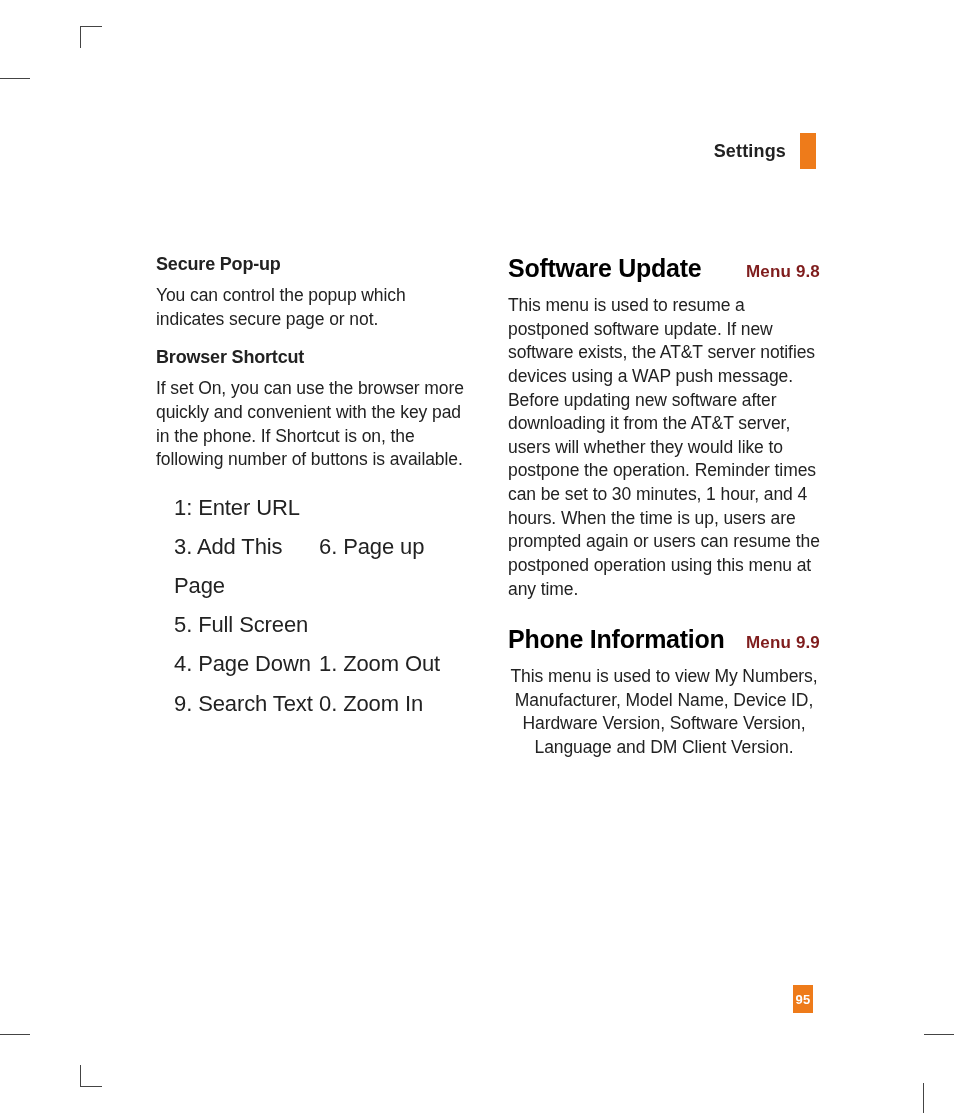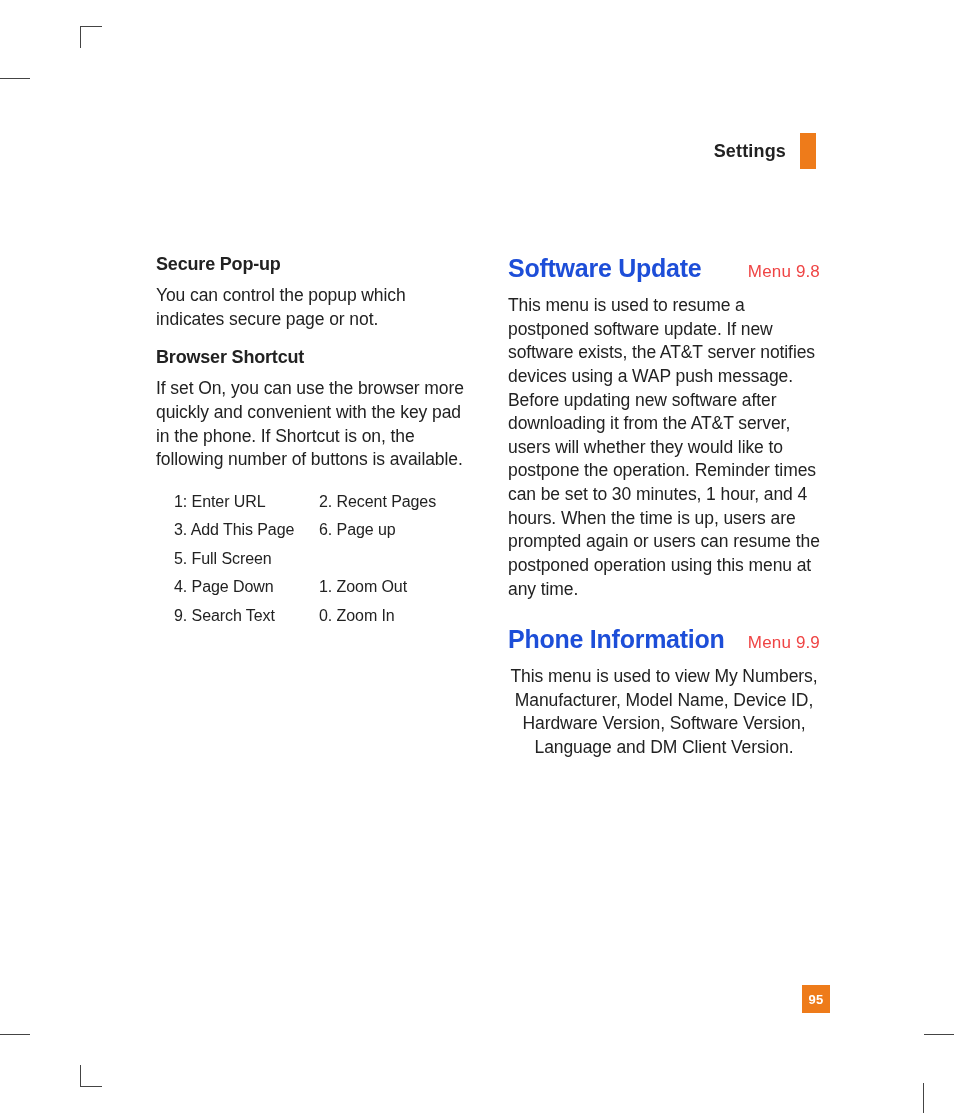--- a/index.html
+++ b/index.html
@@ -61,58 +61,58 @@
     .body-p {
       font-size: 17.5px;
       line-height: 1.35;
       margin-bottom: 16px;
       font-stretch: condensed;
       letter-spacing: -0.005em;
       font-weight: 300;
     }
     .shortcut-list {
       padding-left: 18px;
-      font-size: 16px;
+      font-size: 22px;
       line-height: 1.78;
       font-stretch: condensed;
       font-weight: 300;
       letter-spacing: -0.005em;
     }
     .shortcut-row {
       display: flex;
     }
     .sc-left { width: 145px; flex: none; }
     .sc-right { flex: 1; }
 
     .section-head {
       display: flex;
       justify-content: space-between;
       align-items: baseline;
       margin-bottom: 11px;
     }
     .section-title {
-      color: #1d4ed8;
+      color: #000000;
       font-weight: 700;
       font-size: 25px;
       font-stretch: condensed;
       letter-spacing: -0.01em;
     }
     .menu-ref {
-      color: #ef4444;
-      font-weight: 400;
+      color: #7f1d1d;
+      font-weight: 700;
       font-size: 17px;
       font-stretch: condensed;
     }
     .section + .section { margin-top: 24px; text-align: center; }
 
     .page-number-box {
       position: absolute;
       bottom: 100px;
-      right: 124px;
-      width: 28px;
+      right: 141px;
+      width: 20px;
       height: 28px;
       background: #ee7b1a;
       color: #fff;
       font-weight: 700;
       font-size: 13px;
       display: flex;
       align-items: center;
       justify-content: center;
       font-stretch: condensed;
       margin-top: 13px;
@@ -138,21 +138,20 @@
   <div class="col">
     <div class="sub-h">Secure Pop-up</div>
     <p class="body-p">You can control the popup which indicates secure page or not.</p>
 
     <div class="sub-h">Browser Shortcut</div>
     <p class="body-p">If set On, you can use the browser more quickly and convenient with the key pad in the phone. If Shortcut is on, the following number of buttons is available.</p>
 
     <div class="shortcut-list">
       <div class="shortcut-row">
         <span class="sc-left">1: Enter URL</span>
-        <span class="sc-right">2. Recent Pages</span>
       </div>
       <div class="shortcut-row">
         <span class="sc-left">3. Add This Page</span>
         <span class="sc-right">6. Page up</span>
       </div>
       <div class="shortcut-row">
         <span class="sc-left">5. Full Screen</span>
       </div>
       <div class="shortcut-row">
         <span class="sc-left">4. Page Down</span>

